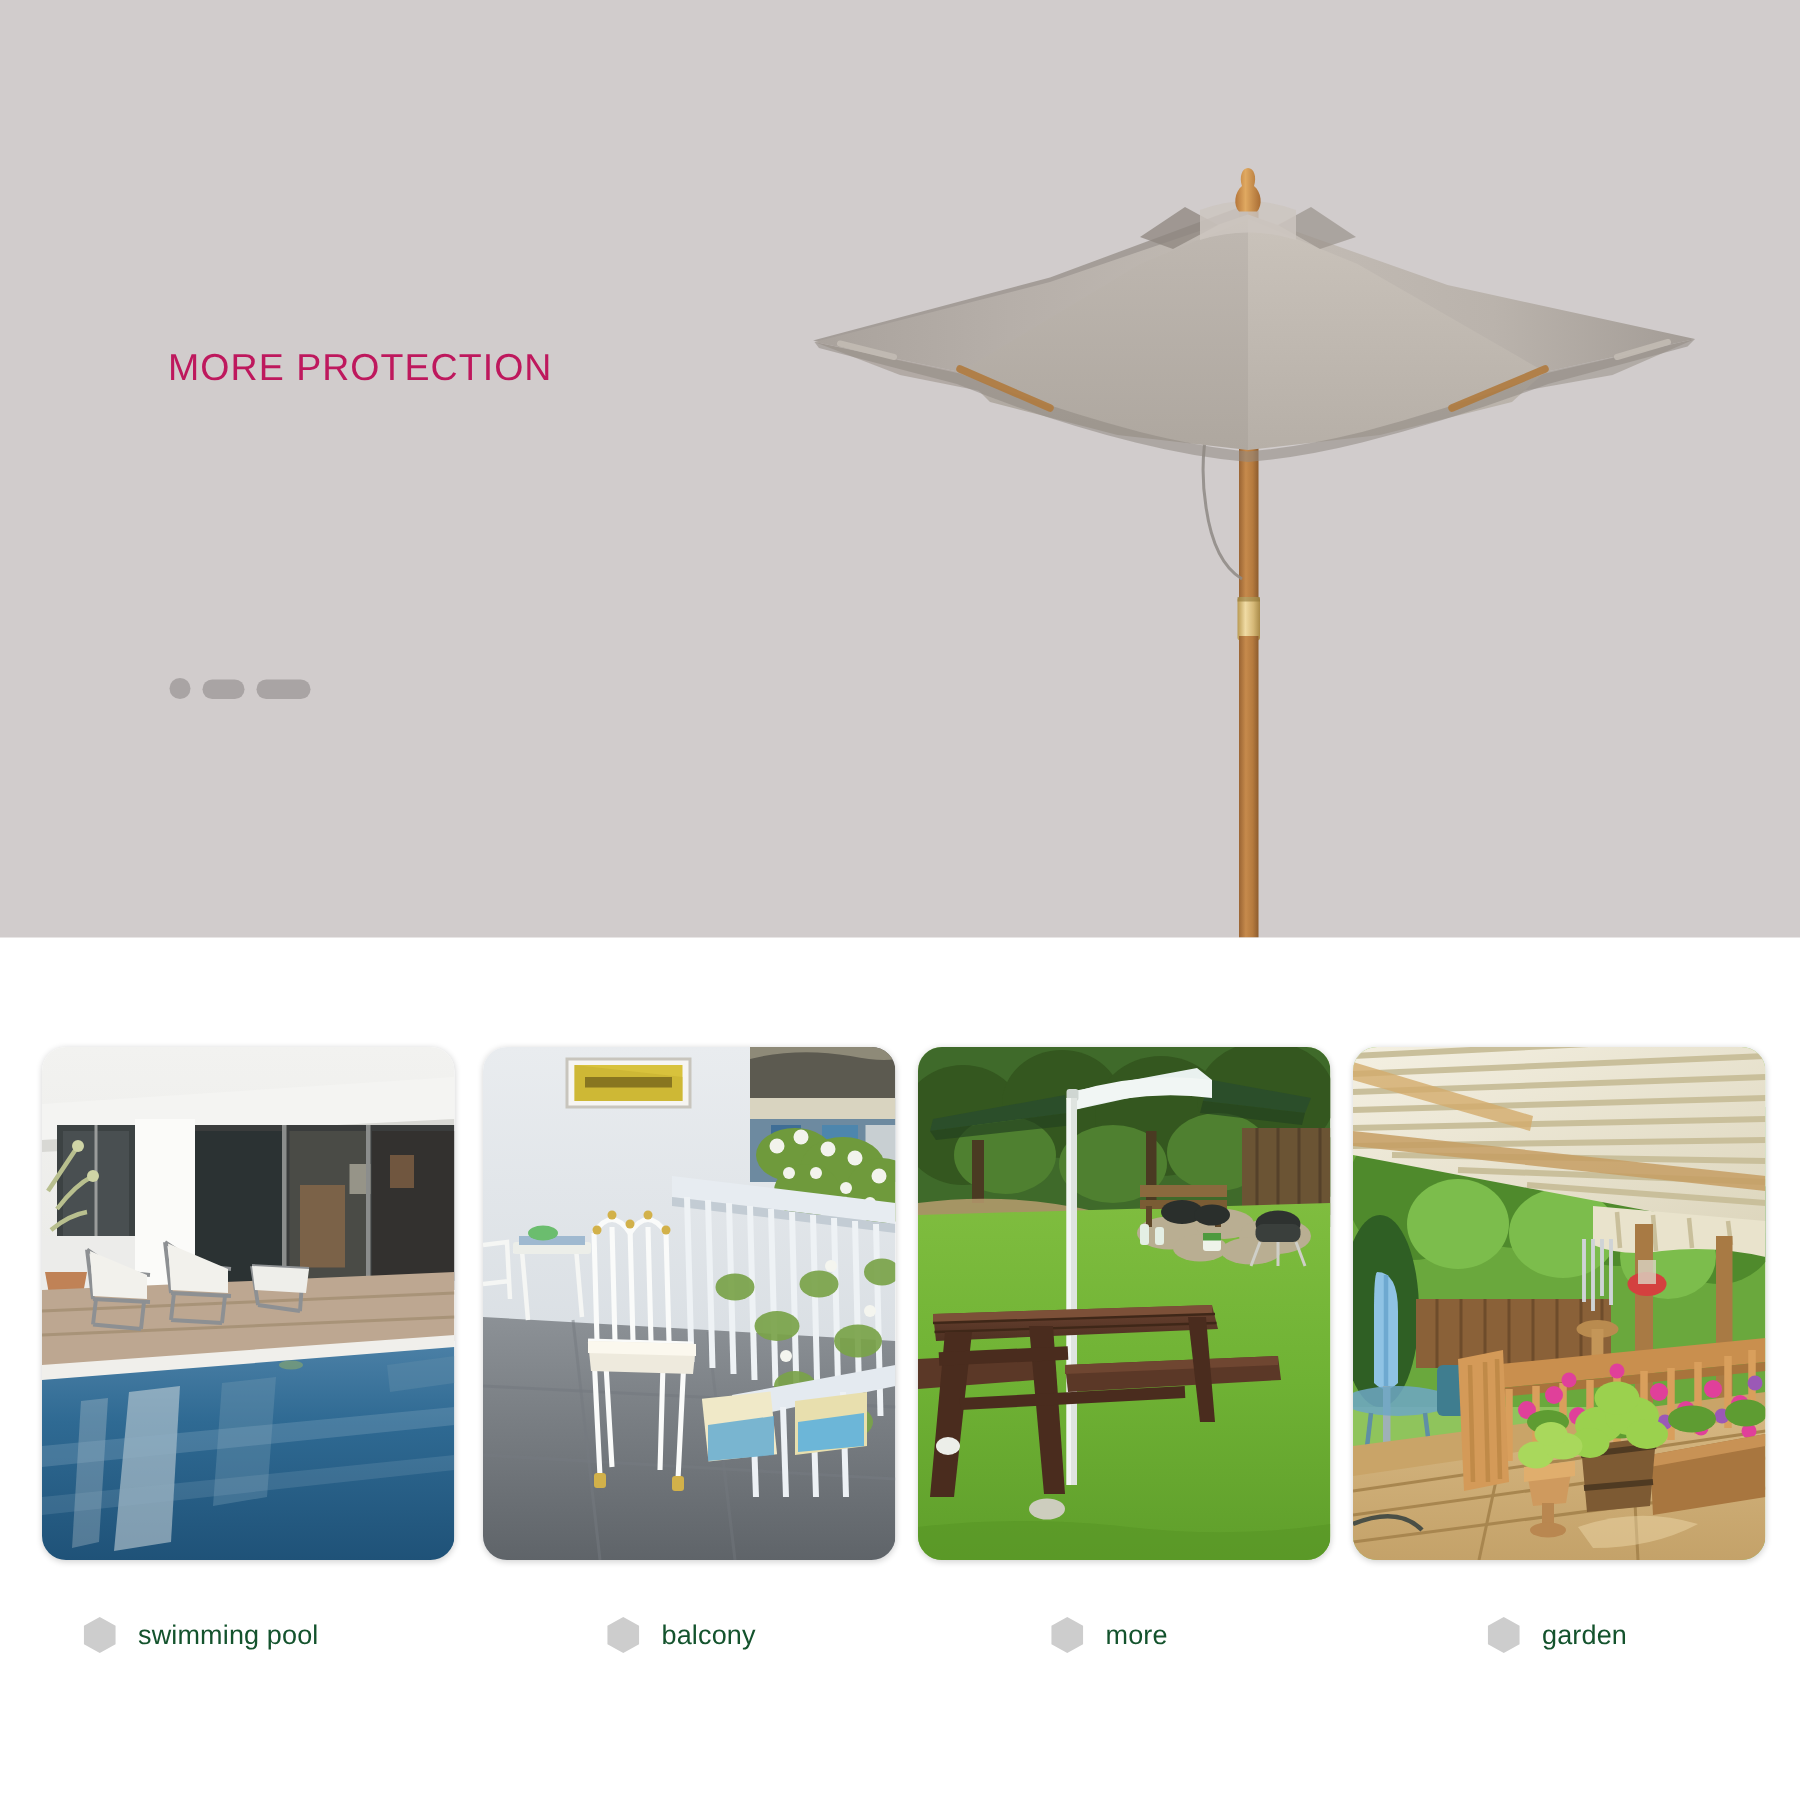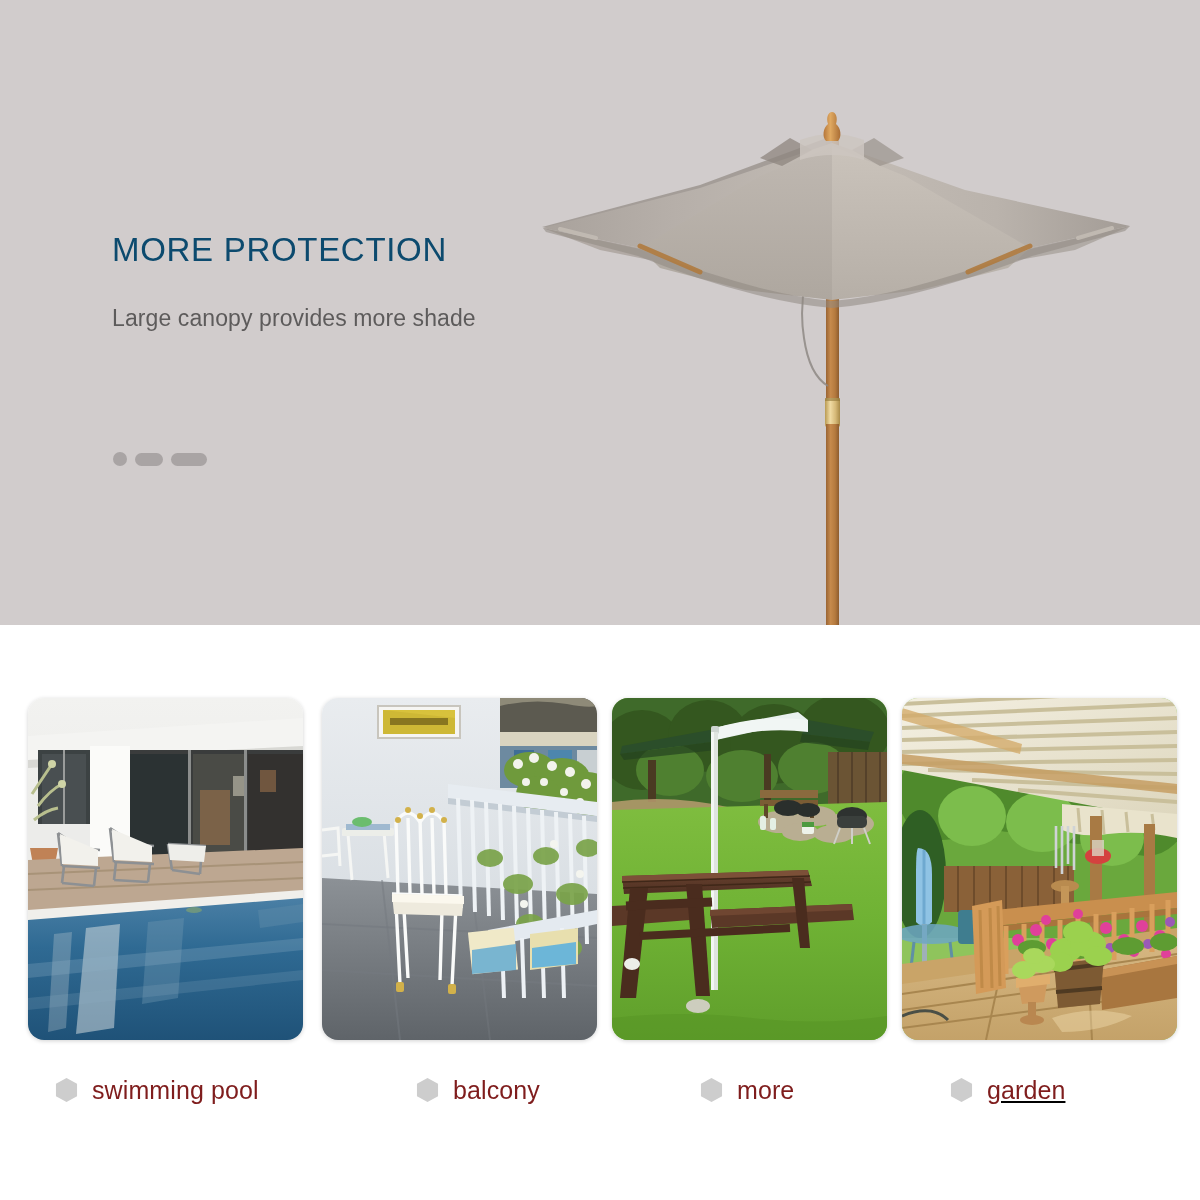--- a/index.html
+++ b/index.html
@@ -31,24 +31,24 @@
     overflow: hidden;
   }
 
   .hero-copy {
     position: absolute;
     left: 112px;
     top: 232px;
     width: 470px;
   }
   .hero-title {
-    font-size: 33px;
+    font-size: 25px;
     font-weight: 400;
     letter-spacing: 0.7px;
-    color: #0c4a6e;
+    color: #be185d;
     margin: 0;
     line-height: 1.1;
     white-space: nowrap;
   }
   .hero-sub {
     margin: 0;
     font-size: 23px;
     font-weight: 400;
     color: #5d5b5b;
     line-height: 1.95;
@@ -124,31 +124,31 @@
   }
   .caption {
     position: absolute;
     top: 0;
     display: flex;
     align-items: center;
     gap: 14px;
     height: 44px;
   }
   .cap-1 { left: 55px; }
-  .cap-2 { left: 416px; }
+  .cap-2 { left: 404px; }
   .cap-3 { left: 700px; }
-  .cap-4 { left: 950px; text-decoration: underline; }
+  .cap-4 { left: 991px; }
   .hex {
     width: 23px;
     height: 26px;
     flex: 0 0 auto;
   }
   .cap-label {
-    font-size: 25px;
-    color: #7f1d1d;
+    font-size: 18px;
+    color: #14532d;
     font-weight: 400;
     letter-spacing: 0.1px;
     white-space: nowrap;
   }
 </style>
 </head>
 <body>
 
 <div class="page">
 
@@ -226,21 +226,20 @@
 
       <rect x="825" y="398" width="15" height="29" rx="2" fill="url(#collarG)"></rect>
       <rect x="825" y="398" width="15" height="3" fill="#8f7436" opacity="0.6"></rect>
 
       <rect x="826" y="424" width="13" height="201" fill="url(#poleG)"></rect>
     </svg>
 
     <div class="hero-copy">
       <h1 class="hero-title">MORE PROTECTION</h1>
       <div class="hero-sub-wrap">
-        <p class="hero-sub">Large canopy provides more shade</p>
       </div>
     </div>
 
     <div class="pips">
       <span class="pip-dot"></span>
       <span class="pip-short"></span>
       <span class="pip-long"></span>
     </div>
   </div>
 

